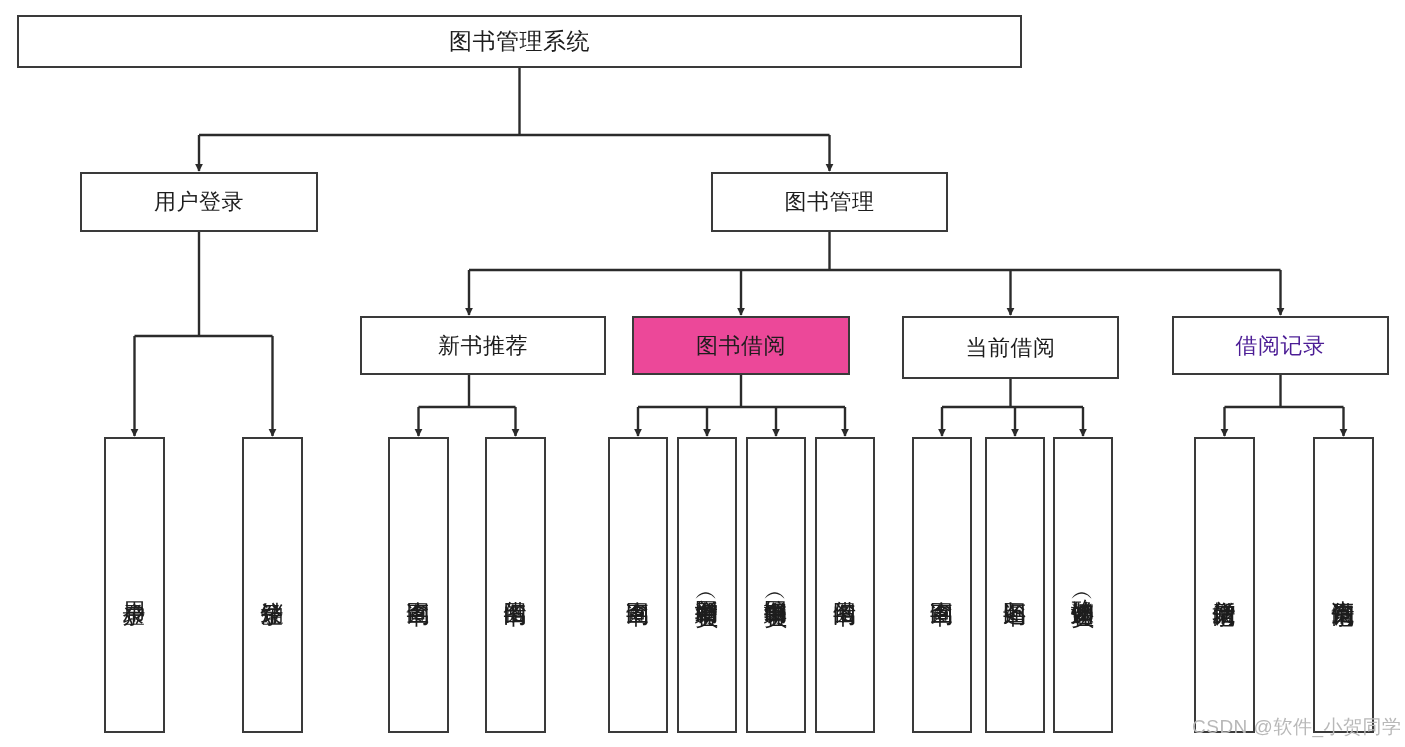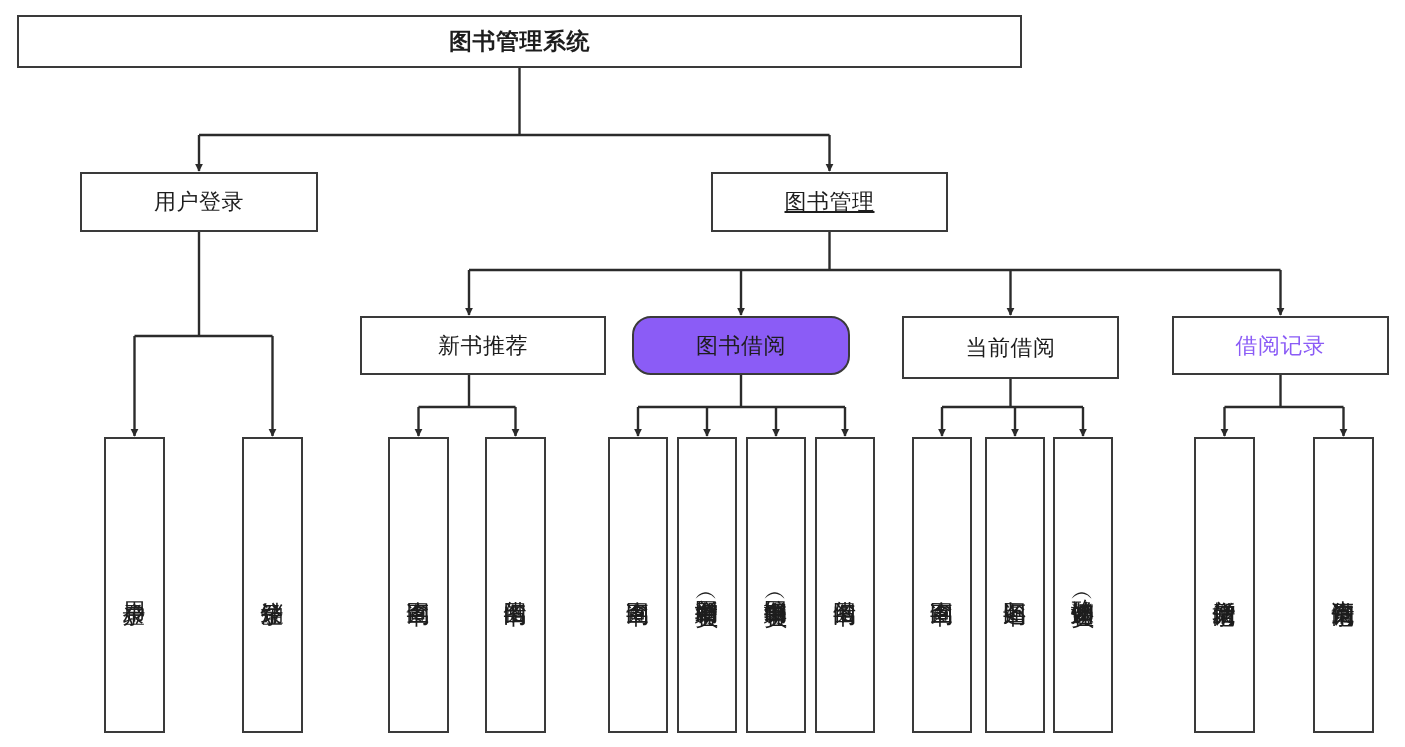--- a/index.html
+++ b/index.html
@@ -46,21 +46,20 @@
   .node-box.vertical .node-label {
     writing-mode: vertical-rl;
     text-orientation: upright;
     font-size: 23px;
     line-height: 1.05;
     letter-spacing: 1px;
     max-height: 100%;
   }
   .node-box.root .node-label {
     font-size: 23px;
-    font-weight: bold;
   }
   .node-box.level1 .node-label,
   .node-box.level2 .node-label {
     font-size: 22px;
   }
   .watermark {
     position: absolute;
     color: #b8b8b8;
     font-size: 19px;
     letter-spacing: 0.5px;
@@ -117,33 +116,33 @@
   </svg>
 
   <div id="node-layer">
       <div class="node-box root" style="left: 17px; top: 15px; width: 1005px; height: 53px; border-color: rgb(58, 58, 58); background: rgb(255, 255, 255);">
         <span class="node-label" style="color: rgb(29, 29, 29);">图书管理系统</span>
       </div>
       <div class="node-box level1" style="left: 80px; top: 172px; width: 238px; height: 60px; border-color: rgb(58, 58, 58); background: rgb(255, 255, 255);">
         <span class="node-label" style="color: rgb(29, 29, 29);">用户登录</span>
       </div>
       <div class="node-box level1" style="left: 711px; top: 172px; width: 237px; height: 60px; border-color: rgb(58, 58, 58); background: rgb(255, 255, 255);">
-        <span class="node-label" style="color: rgb(29, 29, 29); text-decoration: underline;">图书管理</span>
+        <span class="node-label" style="color: rgb(29, 29, 29);">图书管理</span>
       </div>
       <div class="node-box level2" style="left: 360px; top: 316px; width: 246px; height: 59px; border-color: rgb(58, 58, 58); background: rgb(255, 255, 255);">
         <span class="node-label" style="color: rgb(29, 29, 29);">新书推荐</span>
       </div>
-      <div class="node-box level2" style="left: 632px; top: 316px; width: 218px; height: 59px; border-color: rgb(58, 58, 58); background: #8b5cf6; border-radius: 19px;">
+      <div class="node-box level2" style="left: 632px; top: 316px; width: 218px; height: 59px; border-color: rgb(58, 58, 58); background: #ec4899;">
         <span class="node-label" style="color: rgb(29, 29, 29);">图书借阅</span>
       </div>
       <div class="node-box level2" style="left: 902px; top: 316px; width: 217px; height: 63px; border-color: rgb(58, 58, 58); background: rgb(255, 255, 255);">
         <span class="node-label" style="color: rgb(29, 29, 29);">当前借阅</span>
       </div>
       <div class="node-box level2" style="left: 1172px; top: 316px; width: 217px; height: 59px; border-color: rgb(58, 58, 58); background: rgb(255, 255, 255);">
-        <span class="node-label" style="color: #8b5cf6;">借阅记录</span>
+        <span class="node-label" style="color: #4c1d95;">借阅记录</span>
       </div>
       <div class="node-box level3 vertical" style="left: 104px; top: 437px; width: 61px; height: 296px; border-color: rgb(58, 58, 58); background: rgb(255, 255, 255);">
         <span class="node-label" style="color: rgb(29, 29, 29);">用户登录</span>
       </div>
       <div class="node-box level3 vertical" style="left: 242px; top: 437px; width: 61px; height: 296px; border-color: rgb(58, 58, 58); background: rgb(255, 255, 255);">
         <span class="node-label" style="color: rgb(29, 29, 29);">注销登录</span>
       </div>
       <div class="node-box level3 vertical" style="left: 388px; top: 437px; width: 61px; height: 296px; border-color: rgb(58, 58, 58); background: rgb(255, 255, 255);">
         <span class="node-label" style="color: rgb(29, 29, 29);">查询图书</span>
       </div>
@@ -172,14 +171,15 @@
         <span class="node-label" style="color: rgb(29, 29, 29);">确认归还（管理员）</span>
       </div>
       <div class="node-box level3 vertical" style="left: 1194px; top: 437px; width: 61px; height: 296px; border-color: rgb(58, 58, 58); background: rgb(255, 255, 255);">
         <span class="node-label" style="color: rgb(29, 29, 29);">新增借阅记录</span>
       </div>
       <div class="node-box level3 vertical" style="left: 1313px; top: 437px; width: 61px; height: 296px; border-color: rgb(58, 58, 58); background: rgb(255, 255, 255);">
         <span class="node-label" style="color: rgb(29, 29, 29);">查询借阅记录</span>
       </div>
     </div>
 
+  <div class="watermark" style="left: 1192px; top: 714px; color: rgb(184, 184, 184);">CSDN @软件_小贺同学</div>
 
 </div>
 
 </body></html>

